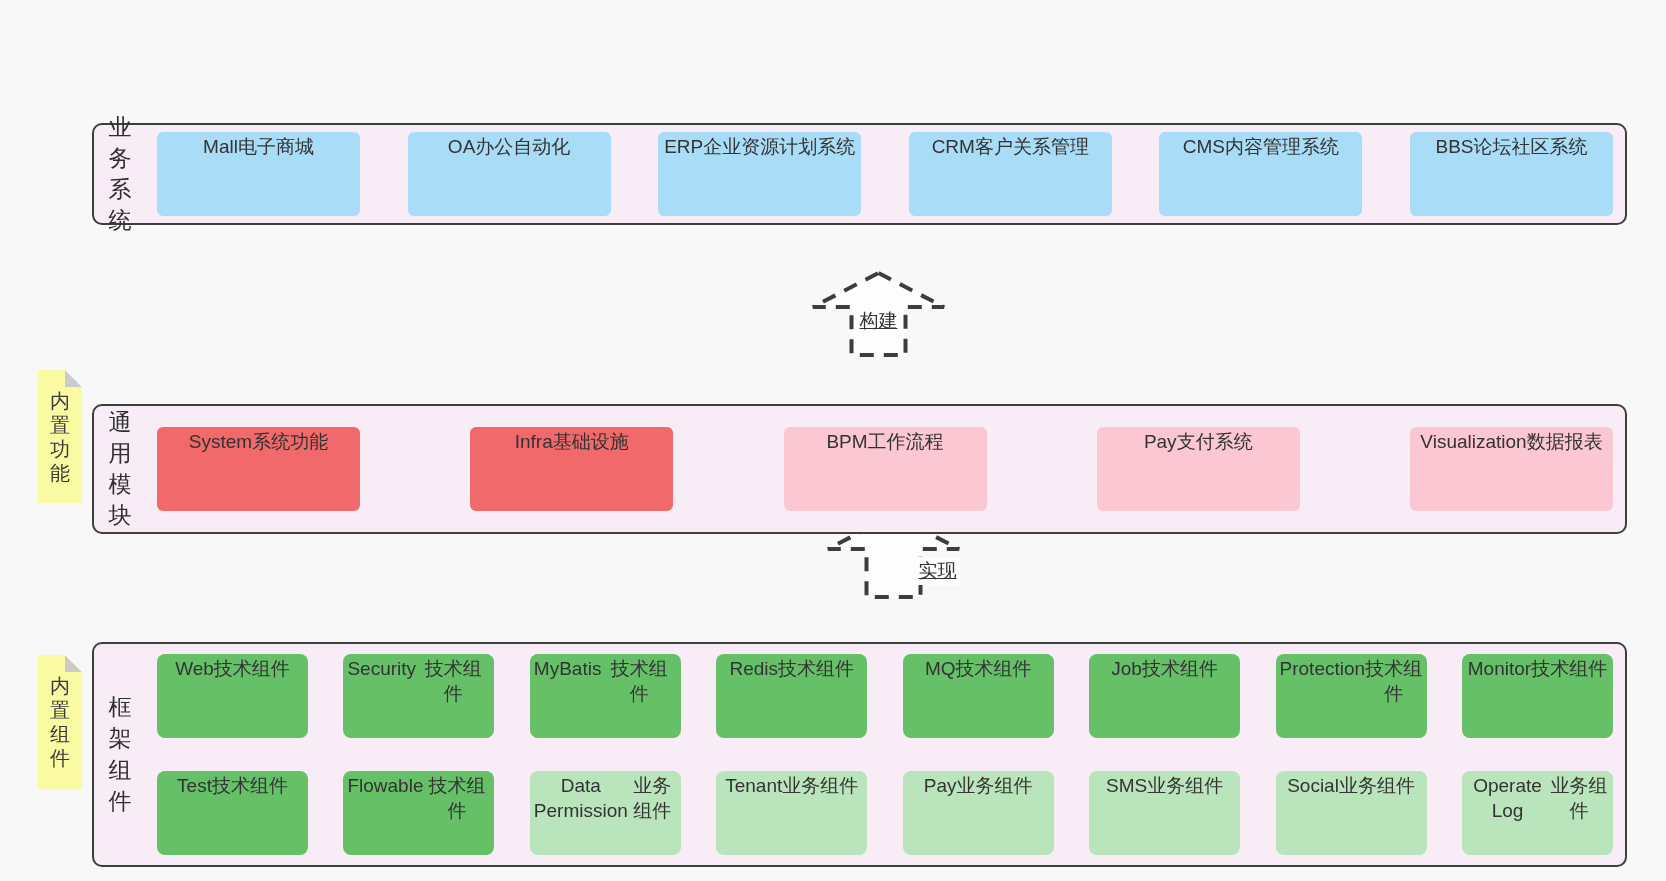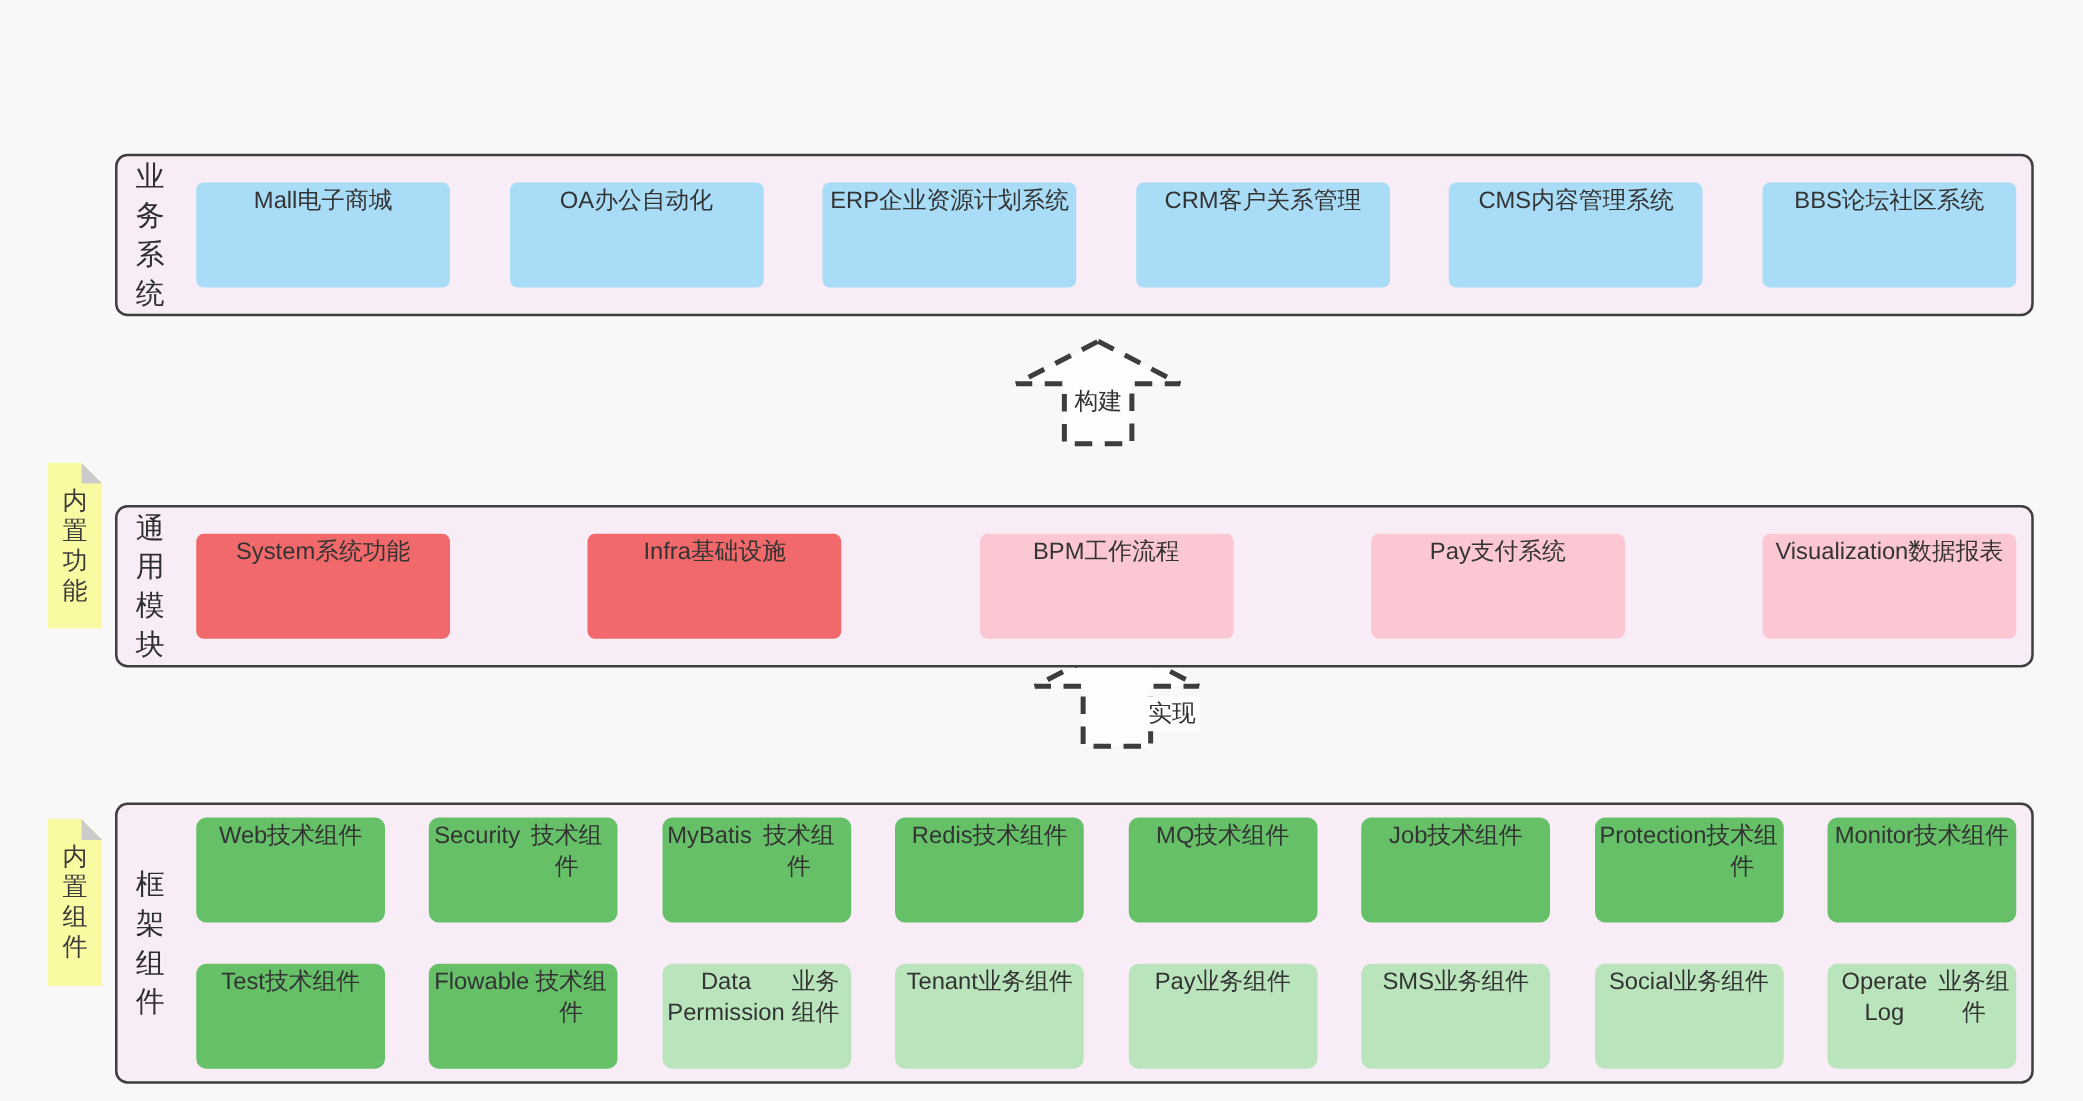--- a/index.html
+++ b/index.html
@@ -21,21 +21,21 @@
     position: absolute;
     left: 92px;
     width: 1535px;
     box-sizing: border-box;
     background: var(--band-bg, #f8edf7);
     border: 2px solid var(--line, #3e3e3e);
     border-radius: 10px;
     display: flex;
     z-index: 2;
   }
-  .band-business   { top: 123px; height: 130px; }
+  .band-business   { top: 123px; height: 102px; }
   .band-modules    { top: 368px; height: 130px; margin-top: 36px; }
   .band-components { top: 642px; height: 225px; }
 
   .band-label {
     width: 26px;
     margin-left: 13px;
     align-self: center;
     font-size: 23px;
     line-height: 1.35;
     color: #2f2f2f;
@@ -126,20 +126,21 @@
   .arrow svg { display: block; width: 100%; height: 100%; overflow: visible; }
   .arrow-label {
     position: absolute;
     left: 50%;
     transform: translateX(-50%);
     background: var(--arrow-fill, #fdfdfd);
     font-size: 19px;
     padding: 1px 3px;
     color: #333;
     white-space: nowrap;
+    text-decoration: underline;
   }
   .arrow-1 .arrow-label { top: 36px; }
   .arrow-2 .arrow-label { top: 44px; margin-left: 44px; }
 </style>
 </head>
 <body>
 
 <div class="canvas">
 
   <div class="band band-business">

